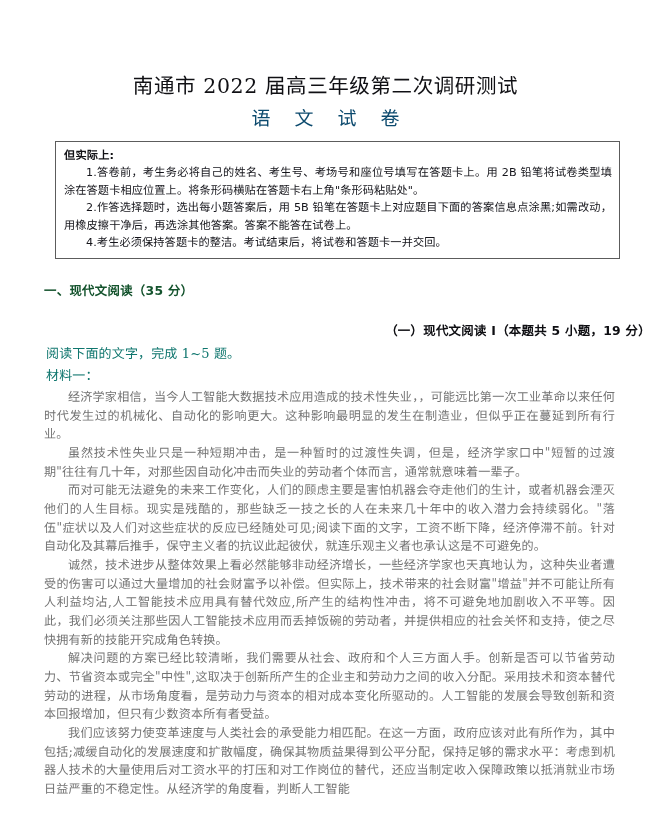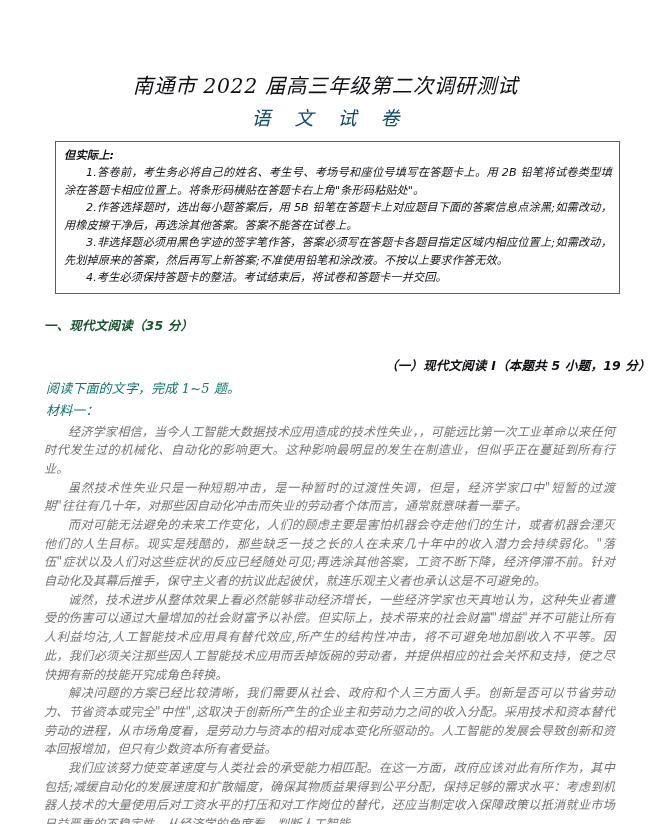--- a/index.html
+++ b/index.html
@@ -16,21 +16,20 @@
     color: #16161a;
     -webkit-font-smoothing: antialiased;
   }
   .page {
     position: relative;
     width: 651px;
     height: 600px;
     box-sizing: border-box;
     padding: 0;
     background: #ffffff;
-    font-style: italic;
   }
 
   
   .title-block {
     padding-top: 72px;
     text-align: center;
   }
   .doc-title {
     font-family: "DejaVu Serif", "Liberation Serif", serif;
     font-size: 20.5px;
@@ -137,33 +136,32 @@
 
   <div class="title-block">
     <h1 class="doc-title">南通市 2022 届高三年级第二次调研测试</h1>
     <h2 class="doc-subtitle">语 文 试 卷</h2>
   </div>
 
   <div class="notice-box">
     <p class="notice-heading">但实际上:</p>
     <p class="notice-item">1.答卷前，考生务必将自己的姓名、考生号、考场号和座位号填写在答题卡上。用 2B 铅笔将试卷类型填涂在答题卡相应位置上。将条形码横贴在答题卡右上角"条形码粘贴处"。</p>
     <p class="notice-item">2.作答选择题时，选出每小题答案后，用 5B 铅笔在答题卡上对应题目下面的答案信息点涂黑;如需改动，用橡皮擦干净后，再选涂其他答案。答案不能答在试卷上。</p>
-    <p class="notice-item">3.非选择题必须用黑色字迹的签字笔作答，答案必须写在答题卡各题目指定区域内相应位置上;如需改动，先划掉原来的答案，然后再写上新答案;不准使用铅笔和涂改液。不按以上要求作答无效。</p>
     <p class="notice-item">4.考生必须保持答题卡的整洁。考试结束后，将试卷和答题卡一并交回。</p>
   </div>
 
   <div class="section-heading">一、现代文阅读（35 分）</div>
 
   <div class="subsection-heading">（一）现代文阅读 I（本题共 5 小题，19 分）</div>
 
   <div class="body-wrap">
     <p class="body-line plain body-top-gap">阅读下面的文字，完成 1~5 题。</p>
     <p class="body-line plain">材料一：</p>
 
     <p class="body-para">经济学家相信，当今人工智能大数据技术应用造成的技术性失业，，可能远比第一次工业革命以来任何时代发生过的机械化、自动化的影响更大。这种影响最明显的发生在制造业，但似乎正在蔓延到所有行业。</p>
     <p class="body-para">虽然技术性失业只是一种短期冲击，是一种暂时的过渡性失调，但是，经济学家口中"短暂的过渡期"往往有几十年，对那些因自动化冲击而失业的劳动者个体而言，通常就意味着一辈子。</p>
-    <p class="body-para">而对可能无法避免的未来工作变化，人们的顾虑主要是害怕机器会夺走他们的生计，或者机器会湮灭他们的人生目标。现实是残酷的，那些缺乏一技之长的人在未来几十年中的收入潜力会持续弱化。"落伍"症状以及人们对这些症状的反应已经随处可见;再选涂其他答案，工资不断下降，经济停滞不前。针对自动化及其幕后推手，保守主义者的抗议此起彼伏，就连乐观主义者也承认这是不可避免的。</p>
+    <p class="body-para">而对可能无法避免的未来工作变化，人们的顾虑主要是害怕机器会夺走他们的生计，或者机器会湮灭他们的人生目标。现实是残酷的，那些缺乏一技之长的人在未来几十年中的收入潜力会持续弱化。"落伍"症状以及人们对这些症状的反应已经随处可见;阅读下面的文字，工资不断下降，经济停滞不前。针对自动化及其幕后推手，保守主义者的抗议此起彼伏，就连乐观主义者也承认这是不可避免的。</p>
     <p class="body-para">诚然，技术进步从整体效果上看必然能够非动经济增长，一些经济学家也天真地认为，这种失业者遭受的伤害可以通过大量增加的社会财富予以补偿。但实际上，技术带来的社会财富"增益"并不可能让所有人利益均沾,人工智能技术应用具有替代效应,所产生的结构性冲击，将不可避免地加剧收入不平等。因此，我们必须关注那些因人工智能技术应用而丢掉饭碗的劳动者，并提供相应的社会关怀和支持，使之尽快拥有新的技能开究成角色转换。</p>
     <p class="body-para">解决问题的方案已经比较清晰，我们需要从社会、政府和个人三方面人手。创新是否可以节省劳动力、节省资本或完全"中性",这取决于创新所产生的企业主和劳动力之间的收入分配。采用技术和资本替代劳动的进程，从市场角度看，是劳动力与资本的相对成本变化所驱动的。人工智能的发展会导致创新和资本回报增加，但只有少数资本所有者受益。</p>
     <p class="body-para">我们应该努力使变革速度与人类社会的承受能力相匹配。在这一方面，政府应该对此有所作为，其中包括;减缓自动化的发展速度和扩散幅度，确保其物质益果得到公平分配，保持足够的需求水平：考虑到机器人技术的大量使用后对工资水平的打压和对工作岗位的替代，还应当制定收入保障政策以抵消就业市场日益严重的不稳定性。从经济学的角度看，判断人工智能</p>
   </div>
 
 </div>
 
 </body></html>

